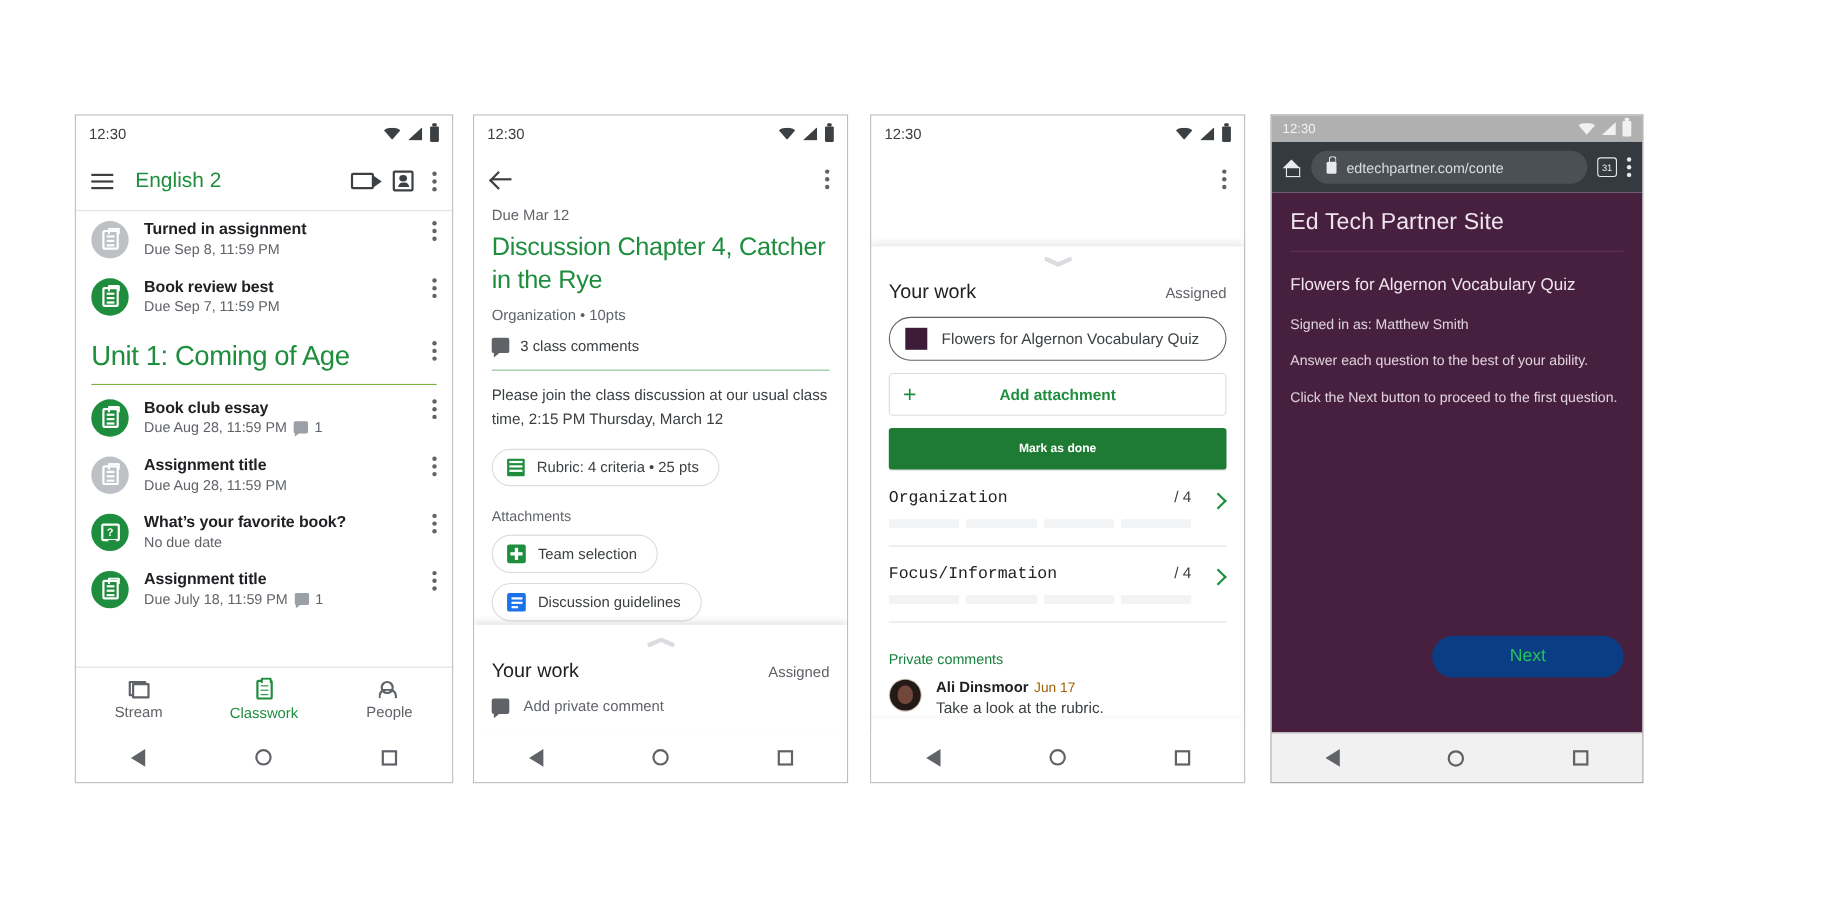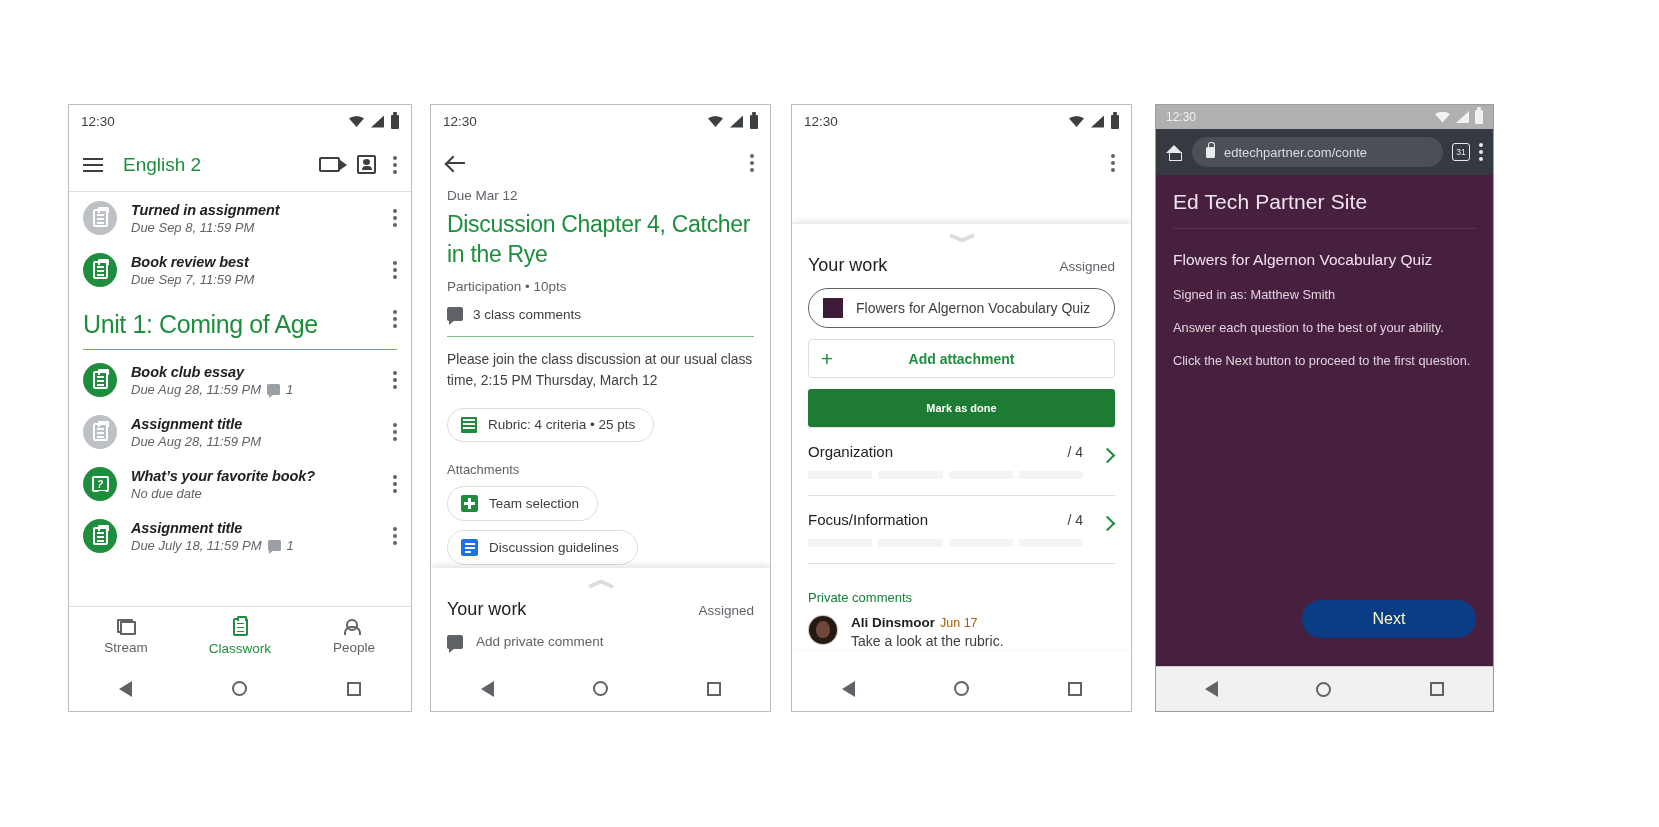--- a/index.html
+++ b/index.html
@@ -79,21 +79,21 @@
   .p1-actions { display:flex; align-items:center; gap:17px; }
   .ic-video { width:21px; height:15px; border:2px solid #3c4043; border-radius:2px; position:relative;}
   .ic-video::after{content:"";position:absolute;right:-9px;top:1px;width:0;height:0;
     border-top:5px solid transparent;border-bottom:5px solid transparent;border-left:7px solid #3c4043;}
   .ic-card { width:19px;height:19px;border:2px solid #3c4043;border-radius:2px;position:relative;}
   .ic-card::before{content:"";position:absolute;left:4px;top:2px;width:7px;height:6px;border-radius:50%;background:#3c4043;}
   .ic-card::after{content:"";position:absolute;left:2.5px;bottom:2px;width:10px;height:4px;border-radius:4px 4px 0 0;background:#3c4043;}
   .kebab { width:4px; height:18px; display:flex; flex-direction:column; justify-content:space-between; flex:0 0 auto;}
   .kebab i { width:4px;height:4px;background:#5f6368;border-radius:50%;display:block; }
 
-  .wrow { display:flex; align-items:center; padding:9px 14px; gap:14px;font-style:italic; }
+  .wrow { display:flex; padding:9px 14px; gap:14px; }
   .wicon { width:34px;height:34px;border-radius:50%;flex:0 0 34px;
     display:flex;align-items:center;justify-content:center; }
   .wicon.green{background:#1e8e3e;} .wicon.grey{background:#bdc1c6;}
   .clip-glyph { width:15px;height:18px;border:2px solid #fff;border-radius:2px;position:relative;}
   .clip-glyph::before{content:"";position:absolute;top:-4px;left:3px;width:7px;height:4px;border:2px solid #fff;
     border-bottom:none;border-radius:2px 2px 0 0;background:inherit;}
   .clip-lines{position:absolute;top:3px;left:2px;width:7px;height:1.6px;background:#fff;
     box-shadow:0 4px 0 #fff, 0 8px 0 #fff;}
   .q-glyph { width:17px;height:16px;border:2px solid #fff;border-radius:2px;position:relative;
     display:flex;align-items:center;justify-content:center;font-size:10px;color:#fff;font-weight:bold;}
@@ -202,21 +202,21 @@
   .mark-btn{
     height:38px;background:#1e7b34;color:#fff;border-radius:3px;margin-top:11px;
     display:flex;align-items:center;justify-content:center;font-size:11px;font-weight:bold;
   }
   .rub-head{display:flex;align-items:baseline;margin-top:22px;padding-bottom:8px;}
   .rub-head .t{flex:1;font-size:18px;color:#202124;}
   .rub-head .v{font-size:14px;color:#3c4043;}
   .rub-sep{height:1px;background:#e0e0e0;}
   .rub-item{padding:15px 0 0 0;position:relative;}
   .rub-item-top{display:flex;align-items:baseline;padding-right:32px;}
-  .rub-item-top .t{flex:1;font-size:15px;color:#202124;}
+  .rub-item-top .t{flex:1;font-size:15px;color:#202124;font-family:Liberation Mono, monospace;}
   .rub-item-top .v{font-size:14px;color:#3c4043;}
   .rub-bars{display:flex;gap:6px;margin-top:11px;padding-bottom:16px;padding-right:32px;}
   .rub-bars span{flex:1;height:8px;background:#f1f3f4;border-radius:2px;}
   .chev-r{position:absolute;right:2px;top:22px;width:11px;height:11px;
     border-right:2.5px solid #1e8e3e;border-bottom:2.5px solid #1e8e3e;transform:rotate(-45deg);}
   .pc-head{font-size:13px;color:#15803d;margin-top:26px;}
   .pc-item{display:flex;gap:13px;margin-top:10px;}
   .avatar{width:30px;height:30px;border-radius:50%;flex:0 0 30px;overflow:hidden;
     background:#cfc3b8;position:relative;}
   .avatar .hair{position:absolute;left:1px;top:1px;width:28px;height:28px;border-radius:50%;background:#231a16;}
@@ -246,23 +246,23 @@
     border:1.6px solid #e8eaed;border-bottom:none;border-radius:3px 3px 0 0;}
   .omni-text{font-size:13px;color:#dadce0;white-space:nowrap;overflow:hidden;}
   .ic-cal{width:18px;height:18px;border:1.8px solid #e8eaed;border-radius:3px;
     display:flex;align-items:center;justify-content:center;font-size:8.5px;color:#e8eaed;}
   .p4-kebab i{background:#e8eaed;}
   .p4-page{background:#47203f;height:calc(100% - 24px - 46px - 45px);position:relative;padding:0 17px;}
   .p4-sitetitle{font-size:21px;color:#efe4ec;padding-top:15px;padding-bottom:14px;letter-spacing:.1px;}
   .p4-divider{height:1px;background:#5c3355;}
   .p4-quiztitle{font-size:15.5px;color:#efe4ec;margin-top:22px;}
   .p4-line{font-size:12.8px;color:#e0d3dd;margin-top:18px;}
-  .next-btn{position:absolute;right:17px;bottom:28px;width:174px;height:38px;
+  .next-btn{position:absolute;right:17px;bottom:50px;width:174px;height:38px;
     background:#0b3d85;border-radius:19px;display:flex;align-items:center;justify-content:center;
-    color:#fef9c3;font-size:16px;}
+    color:#22c55e;font-size:16px;}
   #p4 .navbar{background:#f1f1f1;border-top:1px solid #d0d0d0;}
 </style>
 </head>
 <body>
 
 <div class="phone" id="p1">
   <div class="statusbar">
     <span class="clock">12:30</span>
     <span class="sysicons">
       <span class="ic-wifi"></span>
@@ -457,21 +457,21 @@
     <span class="kebab">
         <i></i>
         <i></i>
         <i></i>
       </span>
   </div>
 
   <div class="p2-scroll">
     <div class="p2-due">Due Mar 12</div>
     <div class="p2-title">Discussion Chapter 4, Catcher in the Rye</div>
-    <div class="p2-meta">Participation • 10pts</div>
+    <div class="p2-meta">Organization • 10pts</div>
     <div class="p2-comments">
       <span class="cm-big"></span>
       <span>3 class comments</span>
     </div>
     <div class="p2-rule"></div>
     <div class="p2-desc">Please join the class discussion at our usual class time, 2:15 PM Thursday, March 12</div>
     <div class="chip">
       <span class="ic-rubric"></span>
       <span>Rubric: 4 criteria • 25 pts</span>
     </div>

